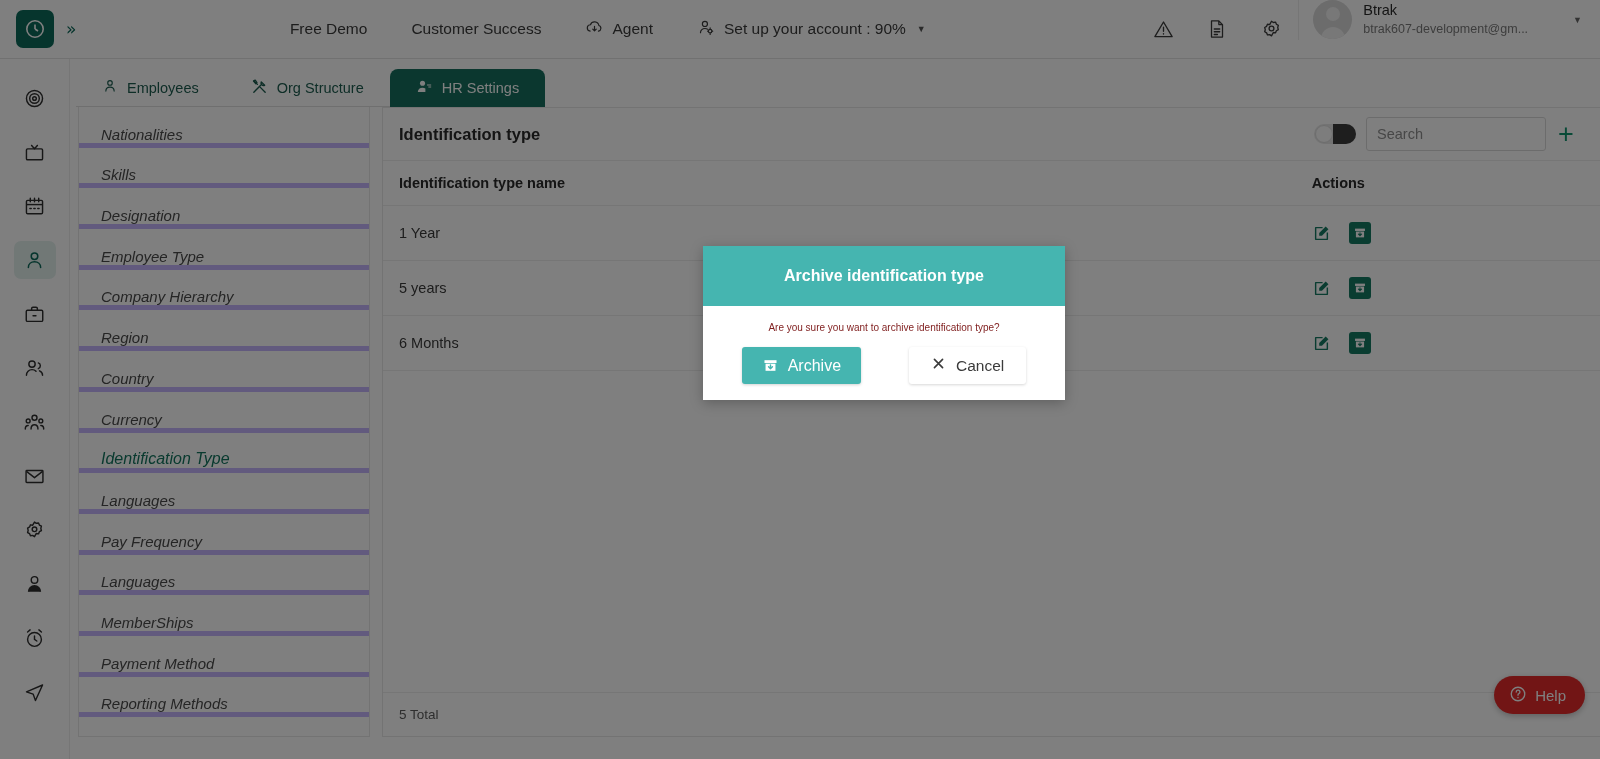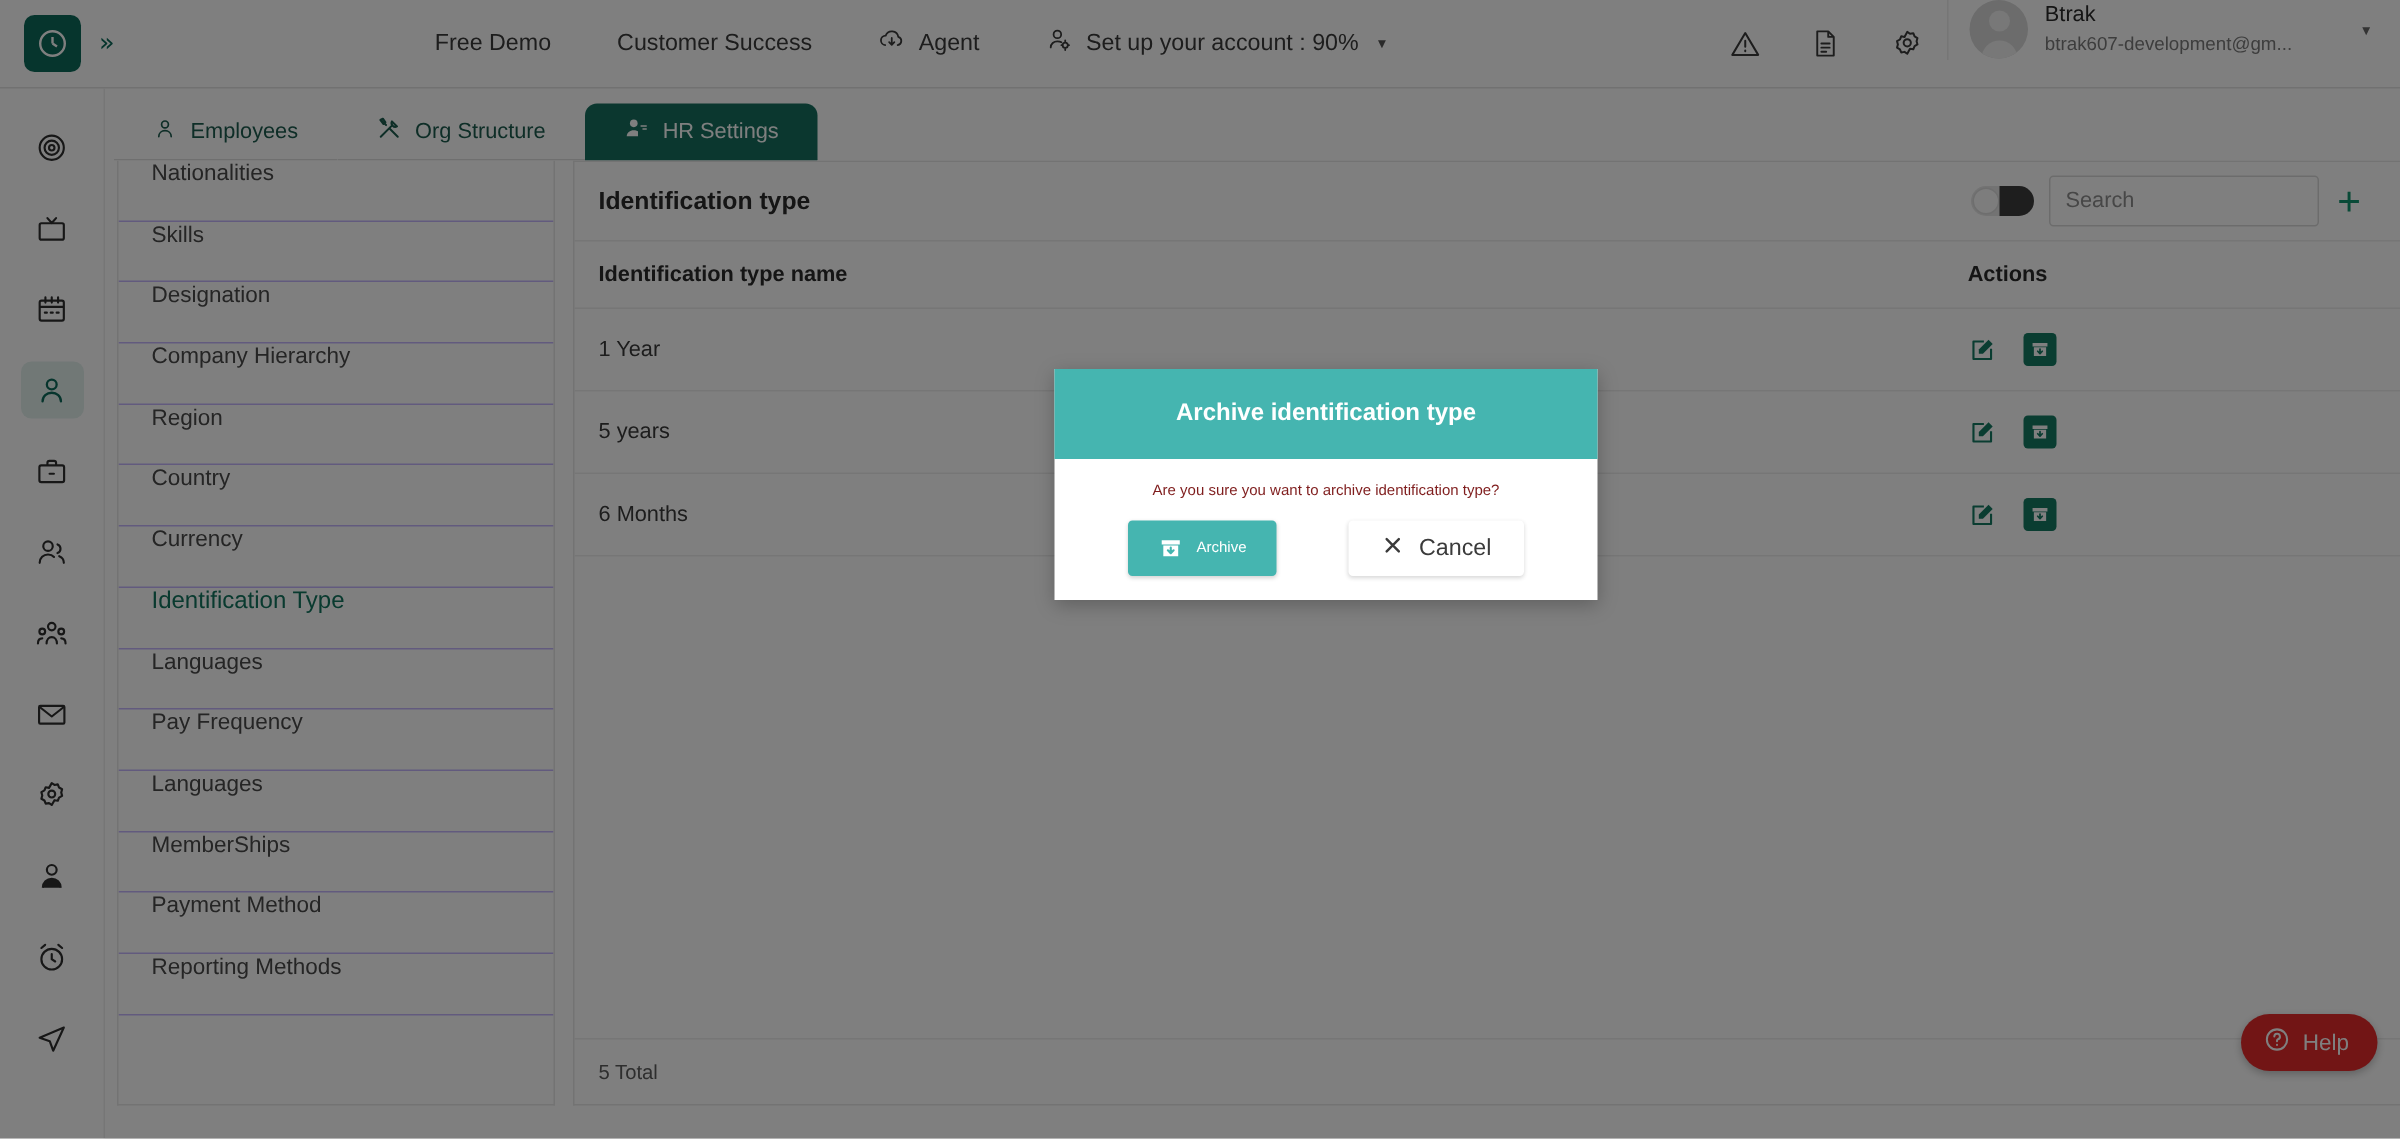--- a/index.html
+++ b/index.html
@@ -123,23 +123,23 @@
   }
 
   
   .subside {
     position: absolute; top: 107px; left: 78px; width: 292px; bottom: 22px;
     background: #ffffff; border: 1px solid #e6e6e6; border-top: none;
     overflow: hidden; z-index: 2;
   }
   .subside-list { padding: 0 0 0 0; }
   .sub-item {
-    height: 40.7px; display: flex; align-items: flex-start;
+    height: 40.7px; display: flex; align-items: flex-end;
     padding-left: 22px; font-size: 15px; color: #4a4a4a;
-    border-bottom: 1px solid #c4b5fd; cursor: pointer;
+    border-bottom: 5px solid #c4b5fd; cursor: pointer; font-style: italic;
   }
   .sub-item.active { color: #13755f; font-size: 16px; }
 
   
   .main {
     position: absolute; top: 107px; left: 382px; right: 0; bottom: 22px;
     background: #ffffff; border: 1px solid #e6e6e6; border-right: none;
     display: flex; flex-direction: column; z-index: 2;
   }
   .main-head {
@@ -225,21 +225,21 @@
   }
   .modal-body { padding: 16px 10px 0; text-align: center; }
   .modal-msg { font-size: 10px; color: #7f1d1d; }
   .modal-actions {
     display: flex; align-items: center; justify-content: center;
     gap: 0px; padding: 14px 0 16px;
   }
   .btn-archive {
     display: flex; align-items: center; gap: 9px;
     background: #45b5b0; color: #fff; border: none;
-    height: 37px; padding: 0 20px; font-size: 10px;
+    height: 37px; padding: 0 20px; font-size: 16px;
     border-radius: 3px; cursor: pointer;
     font-family: "Liberation Sans", sans-serif;
     box-shadow: 0 1px 3px rgba(0,0,0,.18);
   }
   .btn-cancel {
     display: flex; align-items: center; gap: 10px;
     background: #ffffff; color: #3b3b3b; border: none;
     height: 37px; padding: 0 22px; font-size: 15.5px;
     border-radius: 3px; cursor: pointer;
     font-family: "Liberation Sans", sans-serif;
@@ -446,20 +446,23 @@
   <div class="subside">
     <div class="subside-list">
       <div class="sub-item">
           <span>Nationalities</span>
         </div>
       <div class="sub-item">
           <span>Skills</span>
         </div>
       <div class="sub-item">
           <span>Designation</span>
+        </div>
+      <div class="sub-item">
+          <span>Employee Type</span>
         </div>
       <div class="sub-item">
           <span>Company Hierarchy</span>
         </div>
       <div class="sub-item">
           <span>Region</span>
         </div>
       <div class="sub-item">
           <span>Country</span>
         </div>

